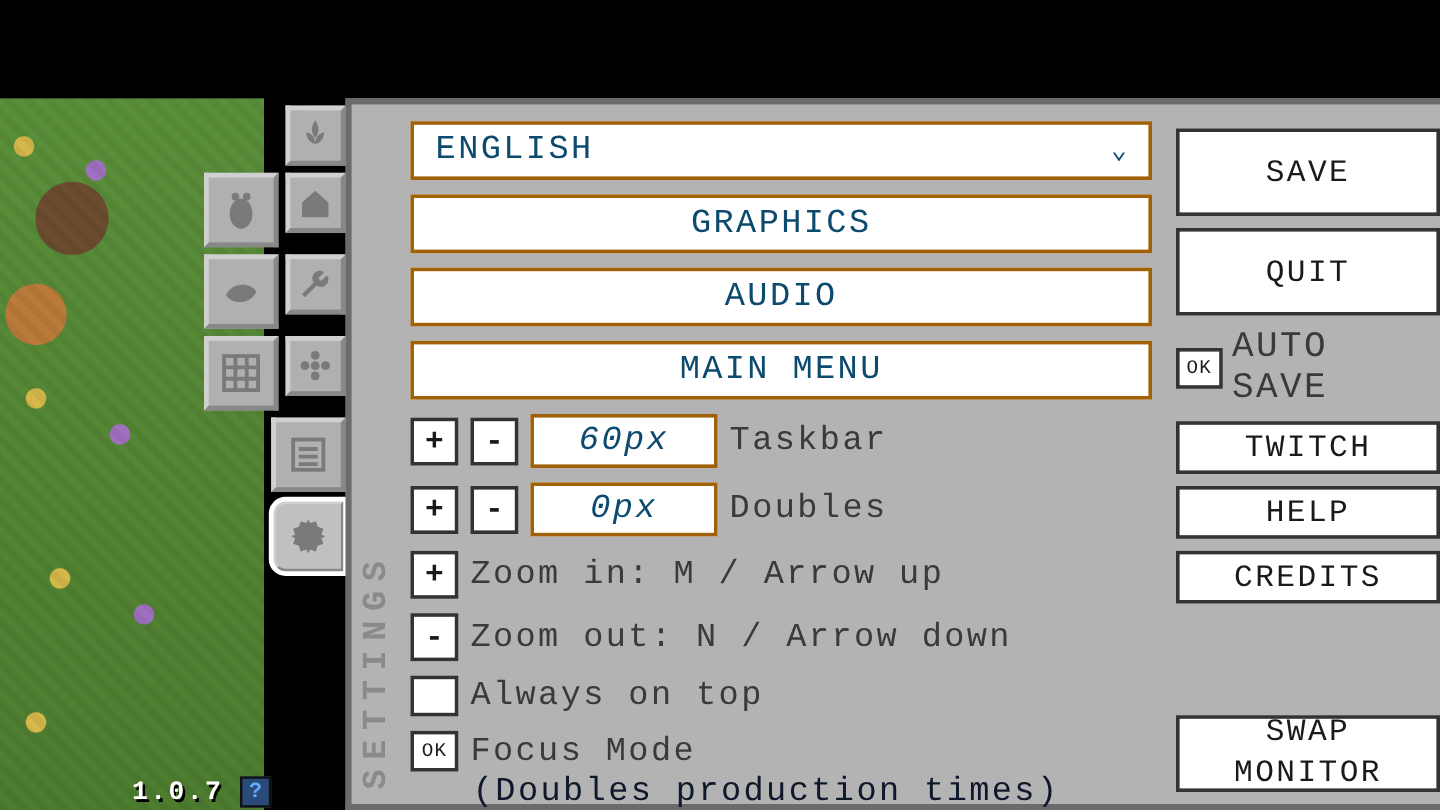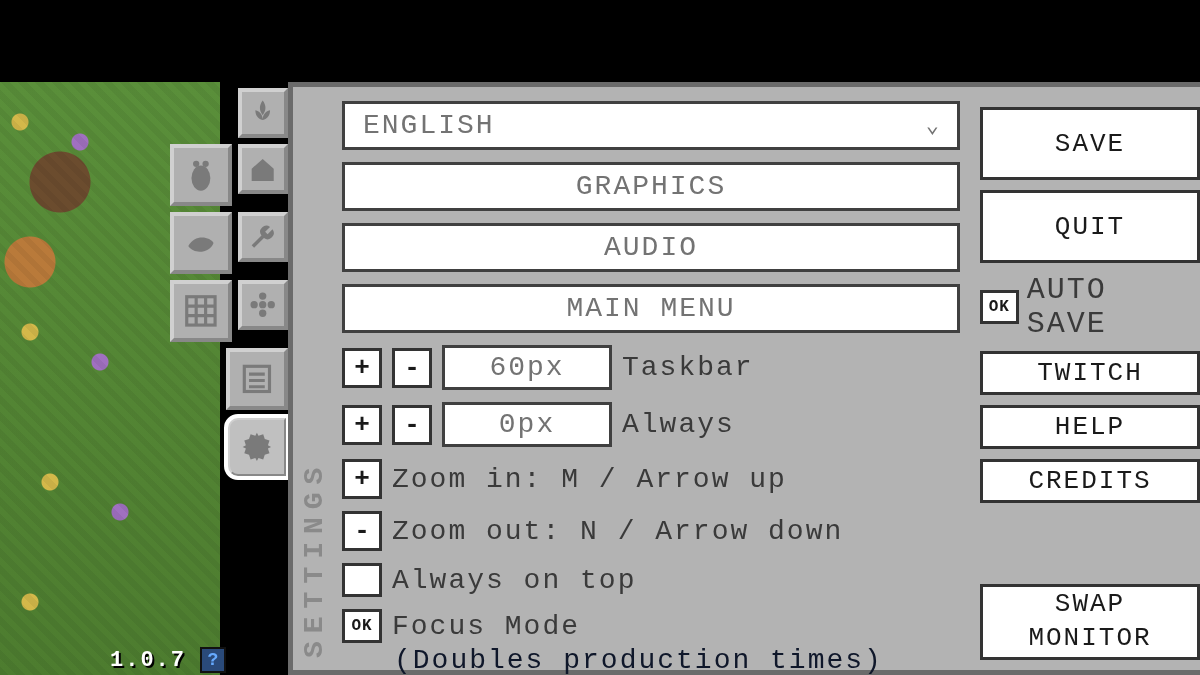--- a/index.html
+++ b/index.html
@@ -121,25 +121,25 @@
   }
   .panel-right {
     width: 230px;
     padding: 20px 0 10px 10px;
     display: flex;
     flex-direction: column;
     gap: 10px;
   }
   .wide-btn, .lang-select, .num-box {
     background: #fff;
-    border: 3px solid #404040;
+    border: 3px solid #a16207;
     font-family: inherit;
     font-size: 28px;
     letter-spacing: 2px;
-    color: #737373;
+    color: #0c4a6e;
     text-align: center;
     padding: 6px 8px;
   }
   .lang-select {
     text-align: left;
     padding-left: 18px;
     display:flex;
     justify-content:space-between;
     align-items:center;
   }
@@ -152,53 +152,53 @@
   .sq-btn {
     width: 40px;
     height: 40px;
     background: #fff;
     border: 3px solid #333;
     font-size: 26px;
     font-weight: bold;
     display:flex;align-items:center;justify-content:center;
     color:#1a1a1a;
   }
-  .num-box { width: 170px; padding:4px 6px; }
+  .num-box { width: 156px; padding:4px 6px;font-style:italic; }
   .lbl {
     font-size: 28px;
     color: #3a3a3a;
     letter-spacing: 2px;
   }
   .lbl.sub { color: #0f172a; padding-left: 52px; }
   .check {
     width: 40px;
     height: 34px;
     background: #fff;
     border: 3px solid #333;
     display:flex;align-items:center;justify-content:center;
-    font-size:16px;font-weight:bold;
+    font-size:16px;font-weight:normal;
     color:#1a1a1a;
     letter-spacing:1px;
   }
   .check.empty { color: transparent; }
   .right-btn {
     background: #fff;
     border: 3px solid #333;
     font-size: 26px;
     letter-spacing: 2px;
     color:#1a1a1a;
     text-align:center;
     padding: 4px 6px;
   }
   .right-btn.tall {
     height: 73px;
     display:flex;align-items:center;justify-content:center;
   }
   .right-btn.multi {
-    height: 76px;
+    height: 64px;
     display:flex;flex-direction:column;align-items:center;justify-content:center;
     line-height:1.3;
   }
   .autosave-row { display:flex; gap:8px; align-items:center; }
   .autosave-row .lbl { font-size:30px; }
   .help-icon {
     position:absolute;
     left:200px;
     bottom:2px;
     width:26px;height:26px;
@@ -308,21 +308,21 @@
       <div class="sq-btn">+</div>
       <div class="sq-btn">-</div>
       <div class="num-box">60px</div>
       <span class="lbl">Taskbar</span>
     </div>
 
     <div class="row">
       <div class="sq-btn">+</div>
       <div class="sq-btn">-</div>
       <div class="num-box">0px</div>
-      <span class="lbl">Always</span>
+      <span class="lbl">Doubles</span>
     </div>
 
     <div class="zoom-row">
       <div class="sq-btn">+</div>
       <span class="lbl">Zoom in: M / Arrow up</span>
     </div>
 
     <div class="zoom-row">
       <div class="sq-btn">-</div>
       <span class="lbl">Zoom out: N / Arrow down</span>

